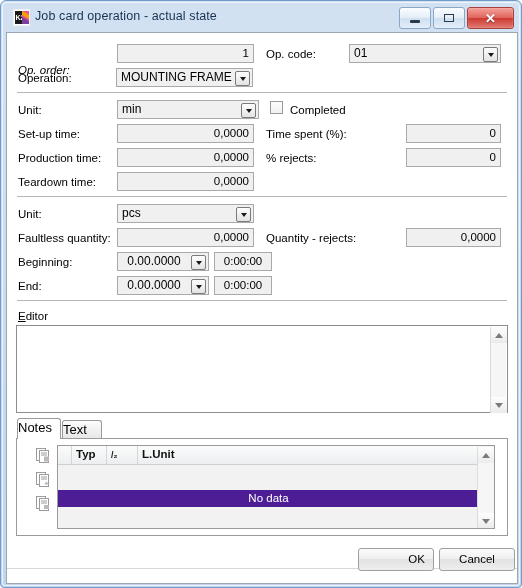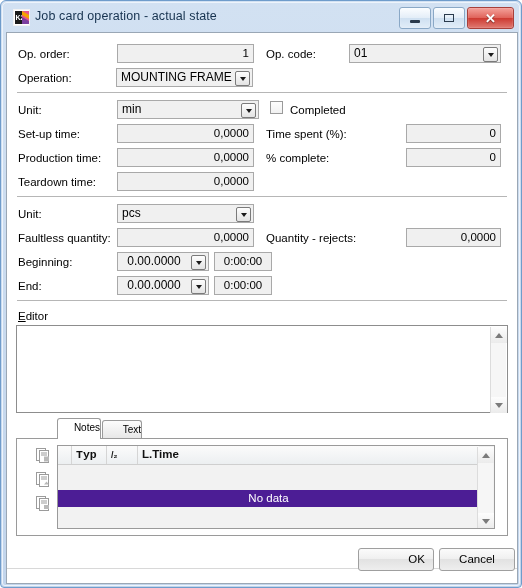--- a/index.html
+++ b/index.html
@@ -230,25 +230,24 @@
   }
 
   
   .tab {
     position: absolute;
     box-sizing: border-box;
     height: 19px;
     border: 1px solid #9a9a9a;
     border-bottom: none;
     border-radius: 3px 3px 0 0;
-    font-size: 10px;
+    font-size: 13px;
     line-height: 17px;
-    text-align: right;
+    text-align: left;
     background: linear-gradient(to bottom, #fcfcfc, #e6e6e6);
-    margin-left: 40px;
   }
   .tab.active {
     background: #ffffff;
     height: 21px;
     z-index: 3;
   }
 
   
   .notes-panel {
     position: absolute;
@@ -350,21 +349,21 @@
         <span class="glyph-max"></span>
       </div>
       <div class="win-btn close">
         <span class="glyph-close">✕</span>
       </div>
     </div>
   </div>
 
   <div class="client">
 
-    <div class="lbl" style="left:11px; top:15px;">Op. order:</div>
+    <div class="lbl" style="left:11px; top:31px;font-style:italic;">Op. order:</div>
     <div class="fld ro" style="left:110px; top:11px; width:137px;">1</div>
 
     <div class="lbl" style="left:259px; top:15px;">Op. code:</div>
     <div class="combo" style="left:342px; top:11px; width:152px;">
       <div class="cval">01</div>
       <div class="cbtn"></div>
     </div>
 
     <div class="lbl" style="left:11px; top:39px;">Operation:</div>
     <div class="combo" style="left:109px; top:35px; width:137px;">
@@ -383,21 +382,21 @@
     <div class="cbx" style="left:263px; top:68px;"></div>
     <div class="lbl" style="left:283px; top:71px;">Completed</div>
 
     <div class="lbl" style="left:11px; top:95px;">Set-up time:</div>
     <div class="fld ro" style="left:110px; top:91px; width:137px;">0,0000</div>
     <div class="lbl" style="left:259px; top:95px;">Time spent (%):</div>
     <div class="fld ro" style="left:399px; top:91px; width:95px;">0</div>
 
     <div class="lbl" style="left:11px; top:119px;">Production time:</div>
     <div class="fld ro" style="left:110px; top:115px; width:137px;">0,0000</div>
-    <div class="lbl" style="left:259px; top:119px;">% complete:</div>
+    <div class="lbl" style="left:259px; top:119px;">% rejects:</div>
     <div class="fld ro" style="left:399px; top:115px; width:95px;">0</div>
 
     <div class="lbl" style="left:11px; top:143px;">Teardown time:</div>
     <div class="fld ro" style="left:110px; top:139px; width:137px;">0,0000</div>
 
     <div class="divider" style="top:163px;"></div>
 
     <div class="lbl" style="left:11px; top:175px;">Unit:</div>
     <div class="combo" style="left:110px; top:171px; width:137px;">
       <div class="cval">pcs</div>
@@ -459,23 +458,23 @@
         <rect x="1.5" y="1.5" width="9" height="12" fill="#fff" stroke="#9b9b9b"></rect>
         <rect x="4.5" y="3.5" width="9" height="12" fill="#fff" stroke="#9b9b9b"></rect>
         <line x1="6" y1="6" x2="12" y2="6" stroke="#9b9b9b"></line>
         <line x1="6" y1="8" x2="12" y2="8" stroke="#9b9b9b"></line>
         <rect x="9" y="10" width="5" height="4" fill="#b9b9b9"></rect>
       </svg>
 
       <div class="grid">
         <div class="grid-head">
           <div class="gh-cell" style="left:0; width:14px; padding-left:0;"></div>
-          <div class="gh-cell" style="left:14px; width:35px;font-family:Liberation Mono, monospace;">Typ</div>
+          <div class="gh-cell" style="left:14px; width:35px;">Typ</div>
           <div class="gh-cell" style="left:49px; width:31px; font-size:9px; line-height:19px;">/₂</div>
-          <div class="gh-cell" style="left:80px; width:341px; border-right:none;">L.Time</div>
+          <div class="gh-cell" style="left:80px; width:341px; border-right:none;">L.Unit</div>
         </div>
 
         <div class="no-data-row" style="top:44px;">No data</div>
 
         <div class="vscroll" style="height:82px;">
           <div class="sb-arrow up"></div>
           <div class="sb-arrow down"></div>
         </div>
       </div>
     </div>

